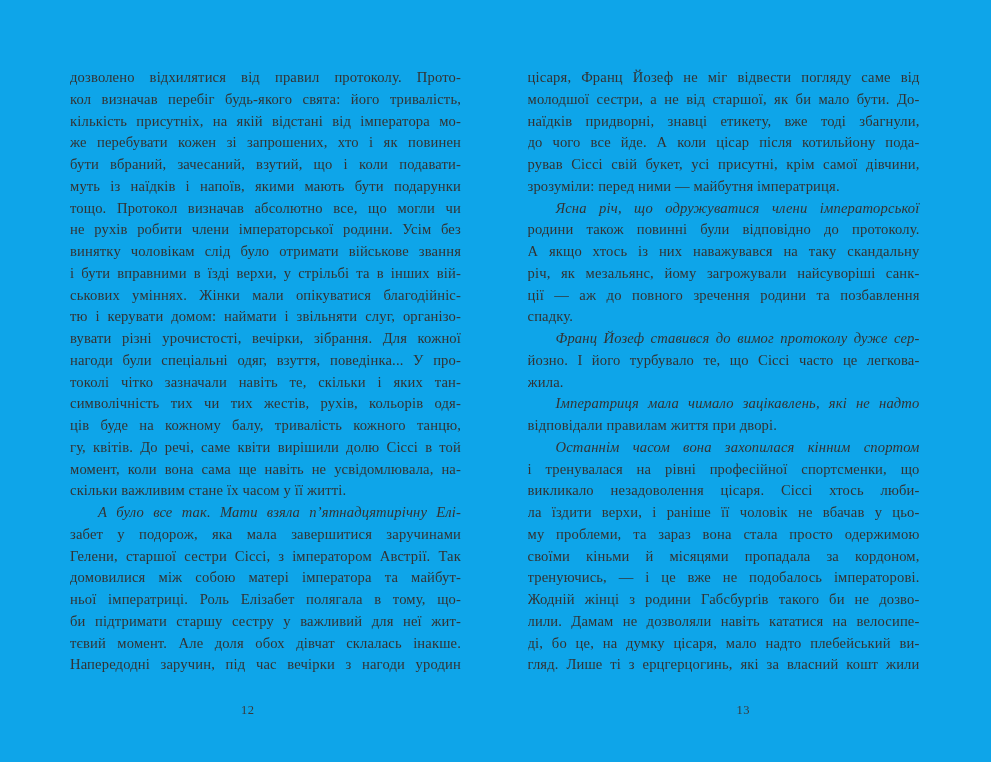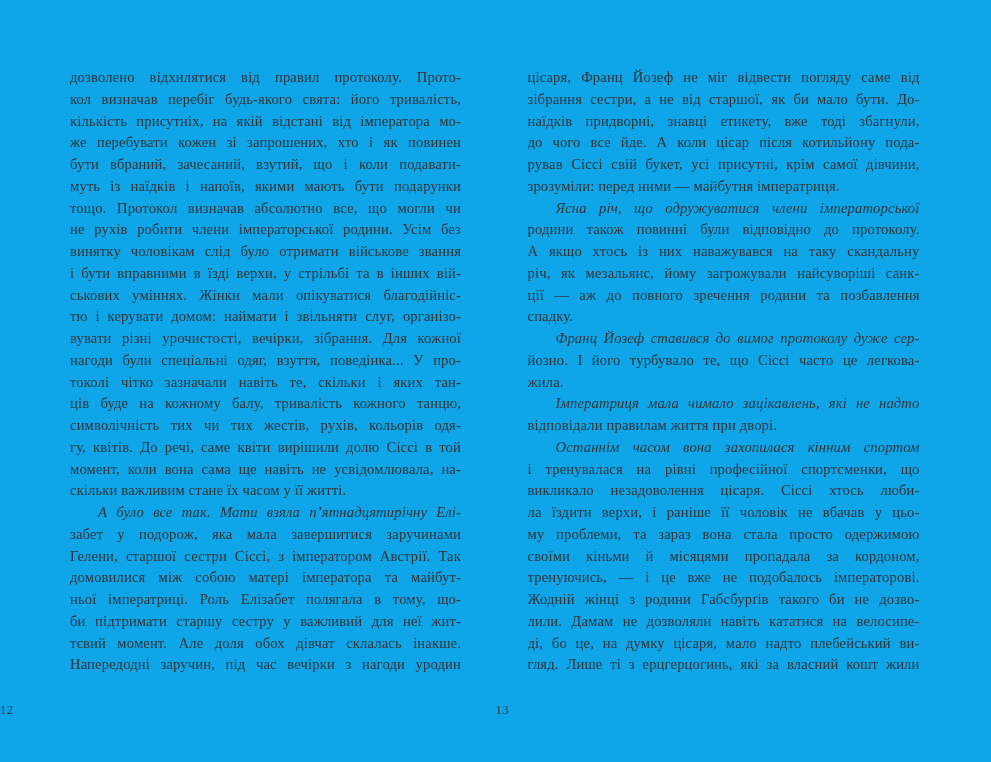--- a/index.html
+++ b/index.html
@@ -47,21 +47,21 @@
   }
   .line.indent {
     text-indent: 28px;
     font-style: italic;
   }
   .page-number {
     position: absolute;
     top: 703px;
     left: 0;
     width: 100%;
-    text-align: left;
+    text-align: center;
     font-size: 12.5px;
     letter-spacing: 0.5px;
     color: #3a3a3a;
   }
 </style>
 </head>
 <body>
 
 <div class="spread">
 
@@ -75,41 +75,41 @@
         <div class="line">муть із наїдків і напоїв, якими мають бути подарунки</div>
         <div class="line">тощо. Протокол визначав абсолютно все, що могли чи</div>
         <div class="line">не рухів робити члени імператорської родини. Усім без</div>
         <div class="line">винятку чоловікам слід було отримати військове звання</div>
         <div class="line">і бути вправними в їзді верхи, у стрільбі та в інших вій-</div>
         <div class="line">ськових уміннях. Жінки мали опікуватися благодійніс-</div>
         <div class="line">тю і керувати домом: наймати і звільняти слуг, організо-</div>
         <div class="line">вувати різні урочистості, вечірки, зібрання. Для кожної</div>
         <div class="line">нагоди були спеціальні одяг, взуття, поведінка... У про-</div>
         <div class="line">токолі чітко зазначали навіть те, скільки і яких тан-</div>
+        <div class="line">символічність тих чи тих жестів, рухів, кольорів одя-</div>
         <div class="line">ців буде на кожному балу, тривалість кожного танцю,</div>
-        <div class="line">символічність тих чи тих жестів, рухів, кольорів одя-</div>
         <div class="line">гу, квітів. До речі, саме квіти вирішили долю Сіссі в той</div>
         <div class="line">момент, коли вона сама ще навіть не усвідомлювала, на-</div>
         <div class="line endline">скільки важливим стане їх часом у її житті.</div>
         <div class="line indent">А було все так. Мати взяла п’ятнадцятирічну Елі-</div>
         <div class="line">забет у подорож, яка мала завершитися заручинами</div>
         <div class="line">Гелени, старшої сестри Сіссі, з імператором Австрії. Так</div>
         <div class="line">домовилися між собою матері імператора та майбут-</div>
         <div class="line">ньої імператриці. Роль Елізабет полягала в тому, що-</div>
         <div class="line">би підтримати старшу сестру у важливий для неї жит-</div>
         <div class="line">тєвий момент. Але доля обох дівчат склалась інакше.</div>
         <div class="line">Напередодні заручин, під час вечірки з нагоди уродин</div>
       </div>
     <div class="page-number">12</div>
   </div>
 
   <div class="page right">
     <div class="text-block">
         <div class="line">цісаря, Франц Йозеф не міг відвести погляду саме від</div>
-        <div class="line">зібрання сестри, а не від старшої, як би мало бути. До-</div>
+        <div class="line">молодшої сестри, а не від старшої, як би мало бути. До-</div>
         <div class="line">наїдків придворні, знавці етикету, вже тоді збагнули,</div>
         <div class="line">до чого все йде. А коли цісар після котильйону пода-</div>
         <div class="line">рував Сіссі свій букет, усі присутні, крім самої дівчини,</div>
         <div class="line endline">зрозуміли: перед ними — майбутня імператриця.</div>
         <div class="line indent">Ясна річ, що одружуватися члени імператорської</div>
         <div class="line">родини також повинні були відповідно до протоколу.</div>
         <div class="line">А якщо хтось із них наважувався на таку скандальну</div>
         <div class="line">річ, як мезальянс, йому загрожували найсуворіші санк-</div>
         <div class="line">ції — аж до повного зречення родини та позбавлення</div>
         <div class="line endline">спадку.</div>

